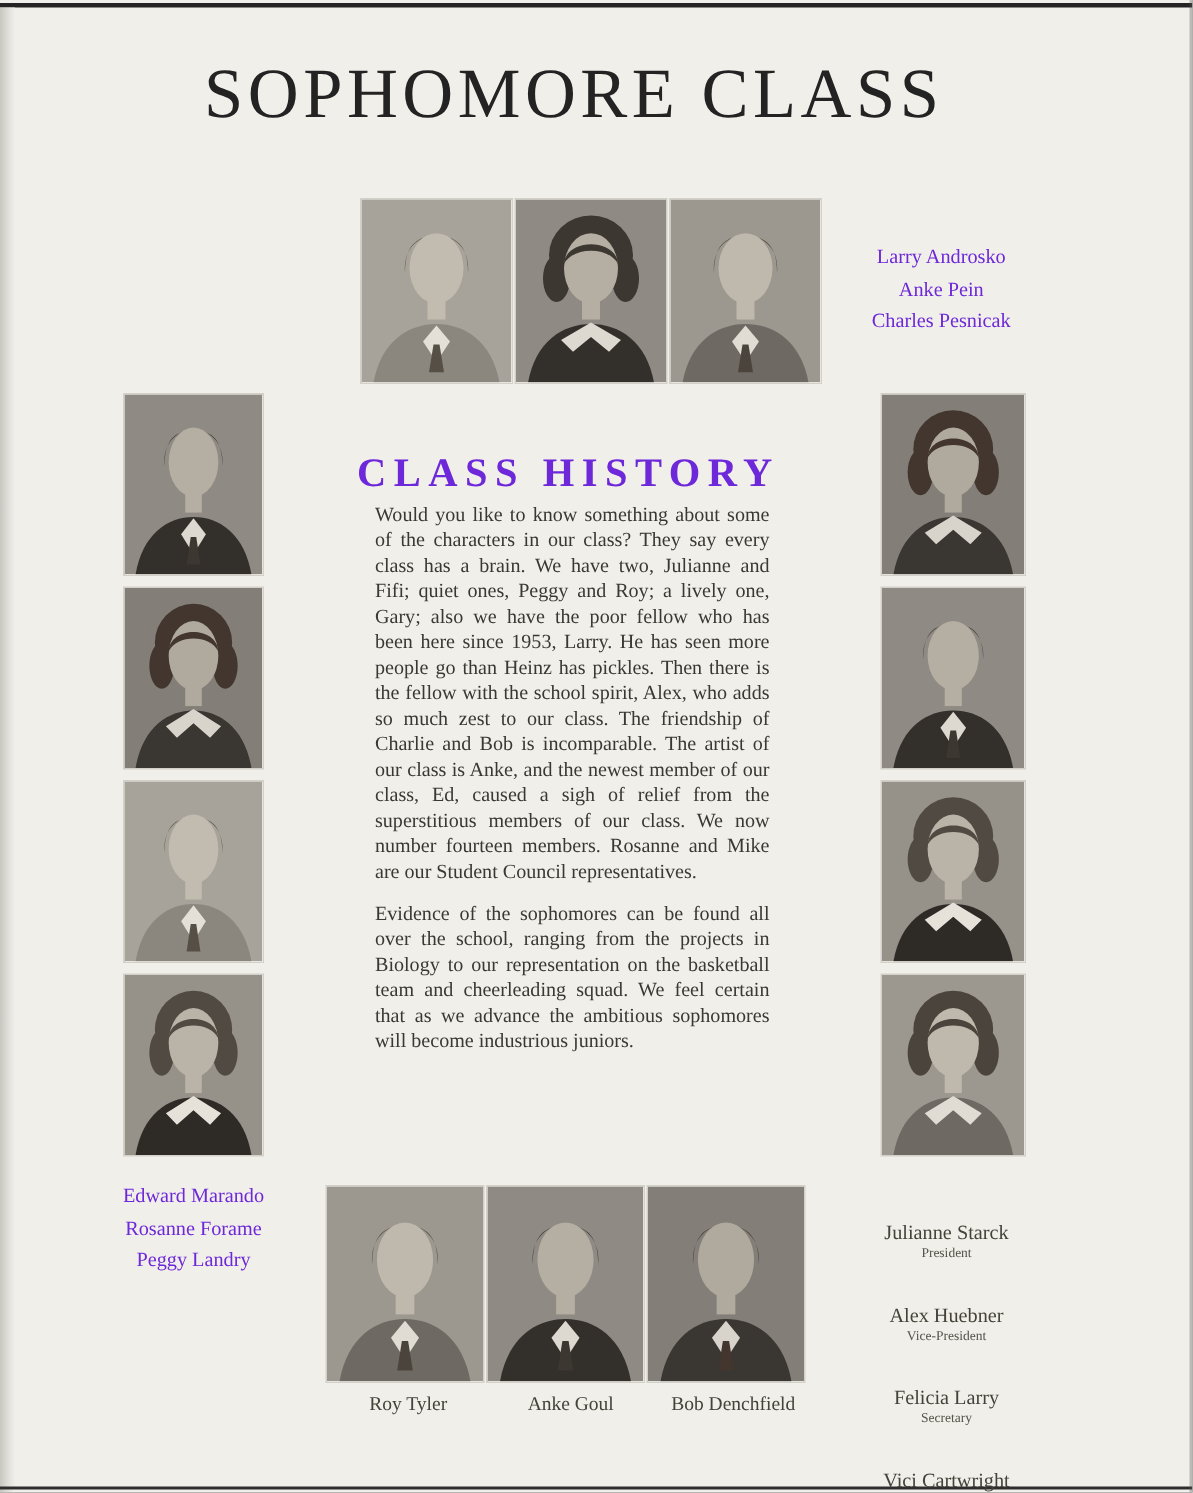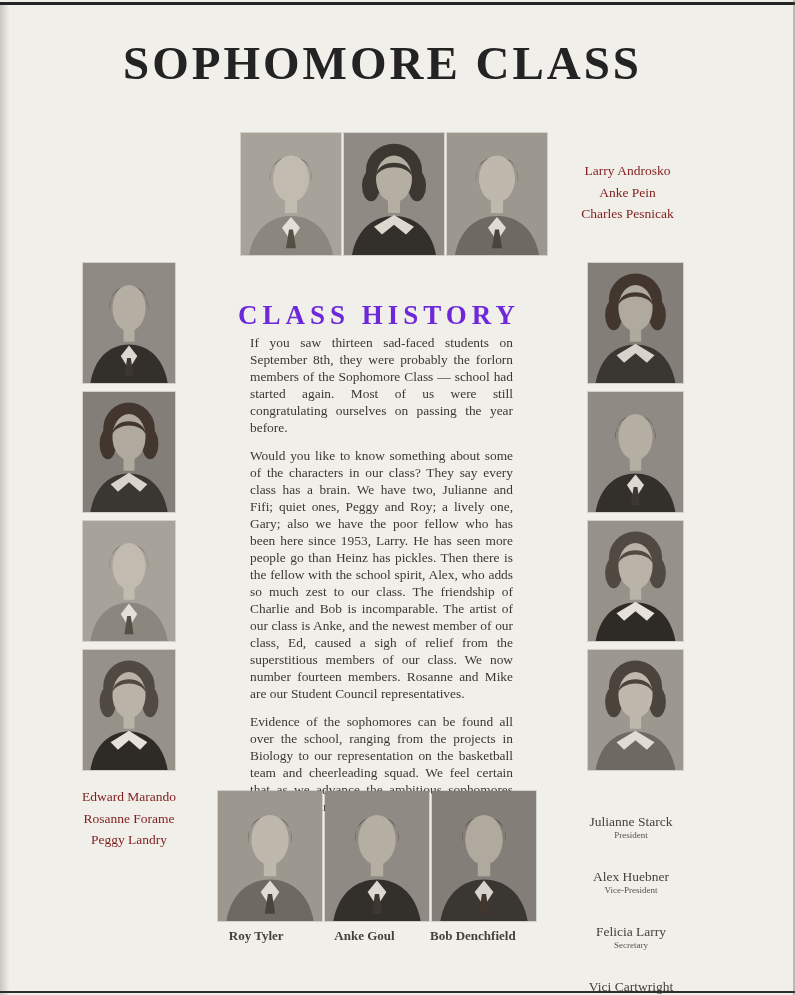--- a/index.html
+++ b/index.html
@@ -14,21 +14,21 @@
   
   .edge-top{position:absolute;top:2px;left:0;width:100%;height:3px;background:#242424;}
   .edge-bottom{position:absolute;bottom:2px;left:0;width:100%;height:2px;background:#2e2e2e;}
   .edge-left{position:absolute;top:5px;left:0;width:10px;height:990px;
     background:linear-gradient(to right,#c9c6c0,#e3e1db 60%,#f1efe9);}
   .edge-right{position:absolute;top:0;right:0;width:2px;height:100%;background:rgba(90,90,90,.35);}
 
   .page-title{
     position:absolute;top:36px;left:0;width:765px;
     text-align:center;
-    font-size:47px;font-weight:bold;letter-spacing:3px;
+    font-size:47px;font-weight:normal;letter-spacing:3px;
     color:#232323;
   }
 
   
   .photo{position:absolute;overflow:hidden;box-shadow:0 0 0 1px rgba(120,115,105,.25);}
   .photo svg{display:block;width:100%;height:100%;}
   .photo{ --bg:#a8a39a; --suit:#8b867e; --face:#c2bbb0; --hair:#564f46; --shirt:#e4e0d8;}
   .photo.v2{--bg:#8f8a83; --suit:#332f2b; --face:#b5aea3; --hair:#3d3731; --shirt:#ded9d0;}
   .photo.v3{--bg:#9c978f; --suit:#6e6962; --face:#bfb8ac; --hair:#4a443c; --shirt:#e0dcd4;}
   .photo.v4{--bg:#837f78; --suit:#3a3631; --face:#b0a99e; --hair:#42362e; --shirt:#d8d4cc;}
@@ -44,31 +44,31 @@
 
   .col-right{position:absolute;left:588px;top:263px;}
   .col-right .photo{left:0;width:95px;height:120px;}
   .col-right .p0{top:0;} .col-right .p1{top:129px;} .col-right .p2{top:258px;} .col-right .p3{top:387px;}
 
   .row-bottom{position:absolute;left:218px;top:791px;}
   .row-bottom .photo{top:0;width:104px;height:130px;}
   .row-bottom .p0{left:0;} .row-bottom .p1{left:107px;} .row-bottom .p2{left:214px;}
 
   
-  .caption-list{position:absolute;text-align:center;font-size:13.5px;color:#7f1d1d;}
+  .caption-list{position:absolute;text-align:center;font-size:13.5px;color:#6d28d9;}
   .caption-list div{line-height:21.5px;}
   .top-names{left:545px;top:160px;width:165px;}
   .left-names{left:43px;top:786px;width:172px;}
 
   .officers{position:absolute;left:545px;top:786px;width:172px;text-align:center;color:#45423a;}
   .officer{margin-bottom:10px;margin-top:28px;}
   .officer-name{font-size:13.5px;line-height:16px;}
   .officer-title{font-size:9px;line-height:11px;color:#55524a;}
 
-  .bottom-names{position:absolute;left:202px;top:928px;width:325px;display:flex;font-weight:bold;}
+  .bottom-names{position:absolute;left:218px;top:928px;width:325px;display:flex;}
   .bottom-names span{flex:1;text-align:center;font-size:13px;color:#45423a;}
 
   
   .section-heading{
     position:absolute;left:238px;top:300px;width:266px;
     font-size:27px;font-weight:bold;letter-spacing:5px;
     color:#6d28d9;white-space:nowrap;
   }
   .history{
     position:absolute;left:250px;top:334px;width:263px;
@@ -254,21 +254,20 @@
       <div class="officer-title">Secretary</div>
     </div>
     <div class="officer">
       <div class="officer-name">Vici Cartwright</div>
       <div class="officer-title">Treasurer</div>
     </div>
   </div>
 
   <div class="section-heading">CLASS HISTORY</div>
   <div class="history">
-    <p>If you saw thirteen sad-faced students on September 8th, they were probably the forlorn members of the Sophomore Class — school had started again. Most of us were still congratulating ourselves on passing the year before.</p>
     <p>Would you like to know something about some of the characters in our class? They say every class has a brain. We have two, Julianne and Fifi; quiet ones, Peggy and Roy; a lively one, Gary; also we have the poor fellow who has been here since 1953, Larry. He has seen more people go than Heinz has pickles. Then there is the fellow with the school spirit, Alex, who adds so much zest to our class. The friendship of Charlie and Bob is incomparable. The artist of our class is Anke, and the newest member of our class, Ed, caused a sigh of relief from the superstitious members of our class. We now number fourteen members. Rosanne and Mike are our Student Council representatives.</p>
     <p>Evidence of the sophomores can be found all over the school, ranging from the projects in Biology to our representation on the basketball team and cheerleading squad. We feel certain that as we advance the ambitious sophomores will become industrious juniors.</p>
   </div>
 
   <div class="row-bottom">
     <div class="photo p0 v3">
         <svg viewBox="0 0 100 125" preserveAspectRatio="none" xmlns="http://www.w3.org/2000/svg">
           <rect width="100" height="125" style="fill:var(--bg)"></rect>
           <path d="M8,125 C13,97 31,85 50,85 C69,85 87,97 92,125 Z" style="fill:var(--suit)"></path>
           <path d="M29,50 C26,16 74,16 71,50 C71,32 64,25 50,25 C36,25 29,32 29,50 Z" style="fill:var(--hair)"></path>

